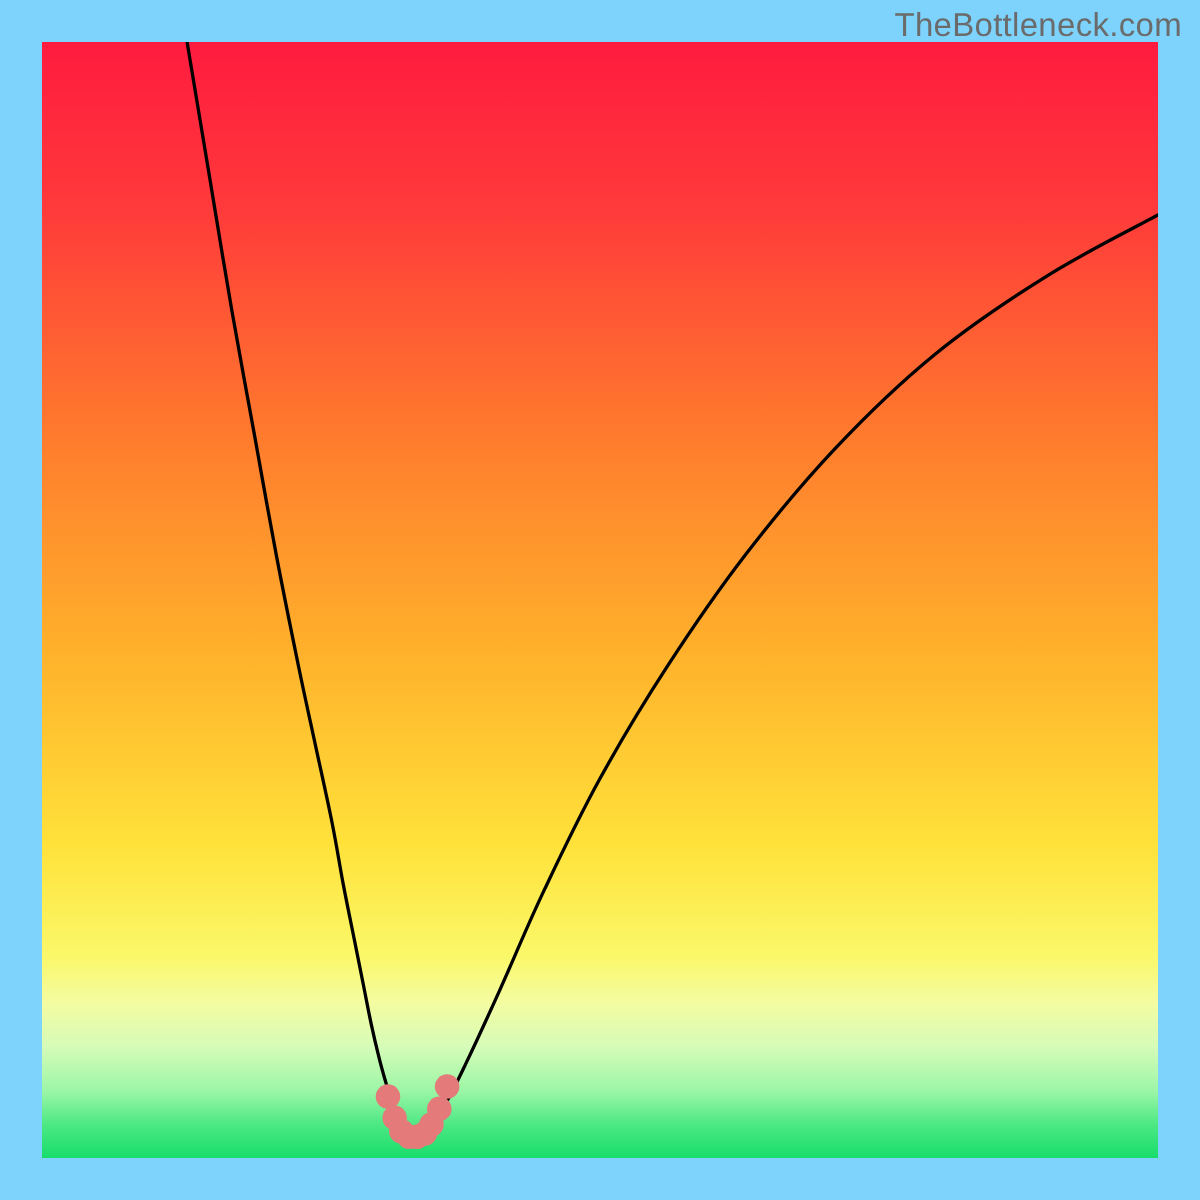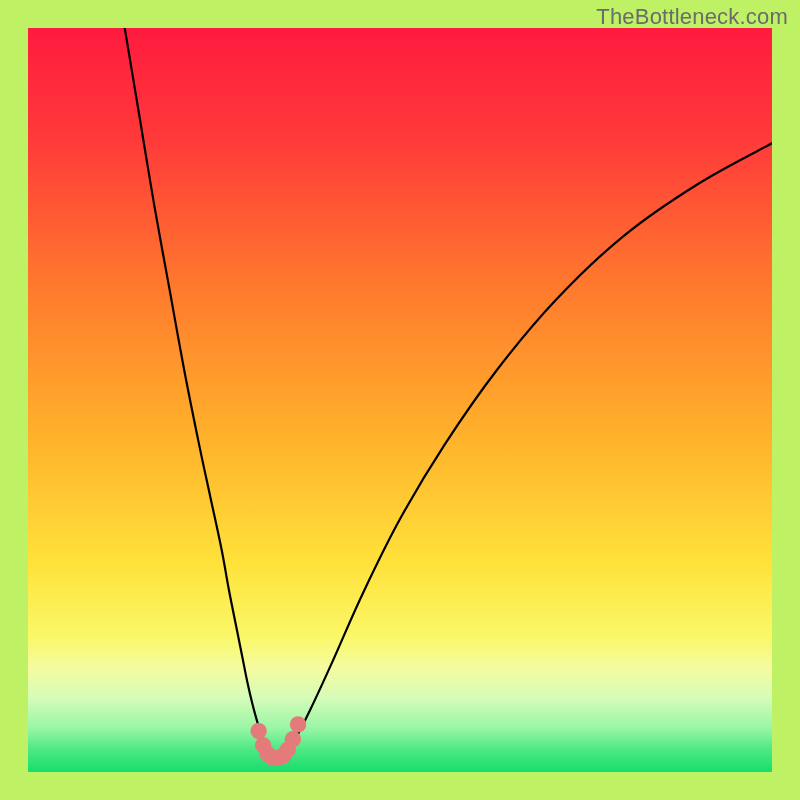--- a/index.html
+++ b/index.html
@@ -9,21 +9,21 @@
     height: 800px;
     overflow: hidden;
     background: #000;
     font-family: Arial, Helvetica, sans-serif;
   }
   .frame {
     position: absolute;
     top: 0; left: 0;
     width: 800px;
     height: 800px;
-    background: #bef264;
+    background: #7dd3fc;
   }
   .plot-area {
     position: absolute;
     top: 28px;
     left: 28px;
     width: 744px;
     height: 744px;
     overflow: hidden;
   }
   .watermark {

